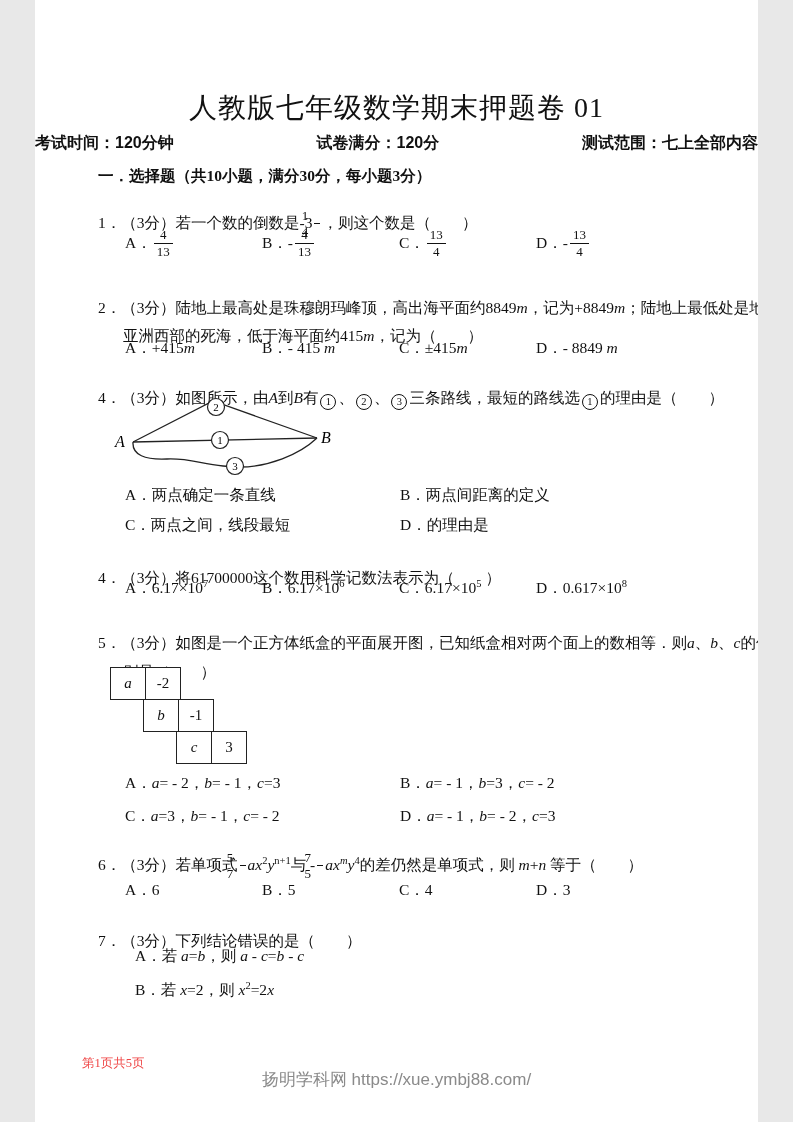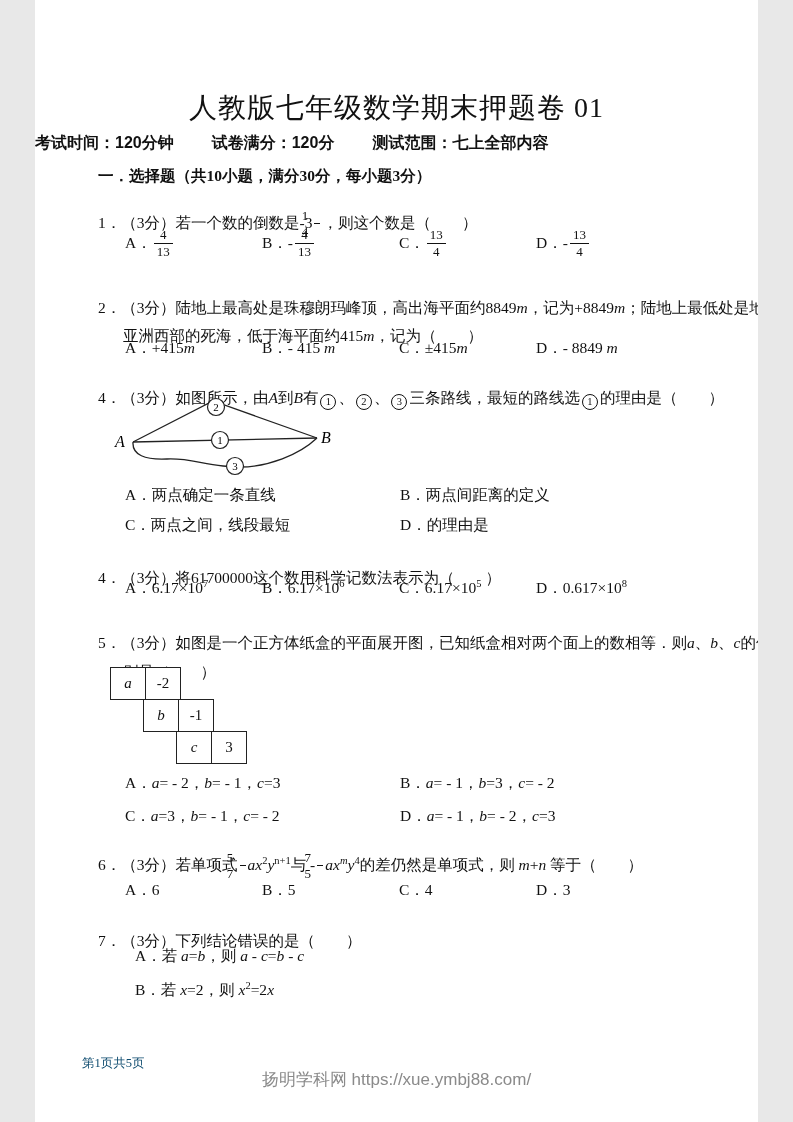--- a/index.html
+++ b/index.html
@@ -16,21 +16,21 @@
 
   .title {
     top:72px; left:0; right:0;
     text-align:center;
     font-size:28px; font-weight:normal;
     letter-spacing:1px;
     line-height:34px;
   }
   .meta {
     top:131px; left:0; right:0;
-    display:flex; justify-content:flex-start; gap:38px;
+    display:flex; justify-content:space-between; gap:38px;
     font-family:"Liberation Sans","DejaVu Sans",sans-serif;
     font-weight:bold; font-size:16px;
     line-height:24px;
   }
   .section-head {
     top:164px; left:63px; right:58px;
     font-weight:bold; font-size:15.5px; line-height:24px;
   }
 
   .stem {
@@ -69,21 +69,21 @@
   .net-cell {
     width:34px; height:31px; flex:0 0 auto;
     border:1px solid #222;
     display:flex; align-items:center; justify-content:center;
     font-size:15px; background:#fff;
   }
   .net-cell + .net-cell { margin-left:-1px; }
   .ind1 { margin-left:33px; }
   .ind2 { margin-left:66px; }
 
-  .footer-page { top:1055px; left:47px; font-size:12.5px; color:#0c4a6e; }
+  .footer-page { top:1055px; left:47px; font-size:12.5px; color:#ef4444; }
   .footer-site {
     top:1068px; left:0; right:0; text-align:center;
     font-family:"Liberation Sans","DejaVu Sans",sans-serif;
     font-size:17px; color:#8a8a8a;
   }
 </style>
 </head>
 <body>
 
 <div class="page">

